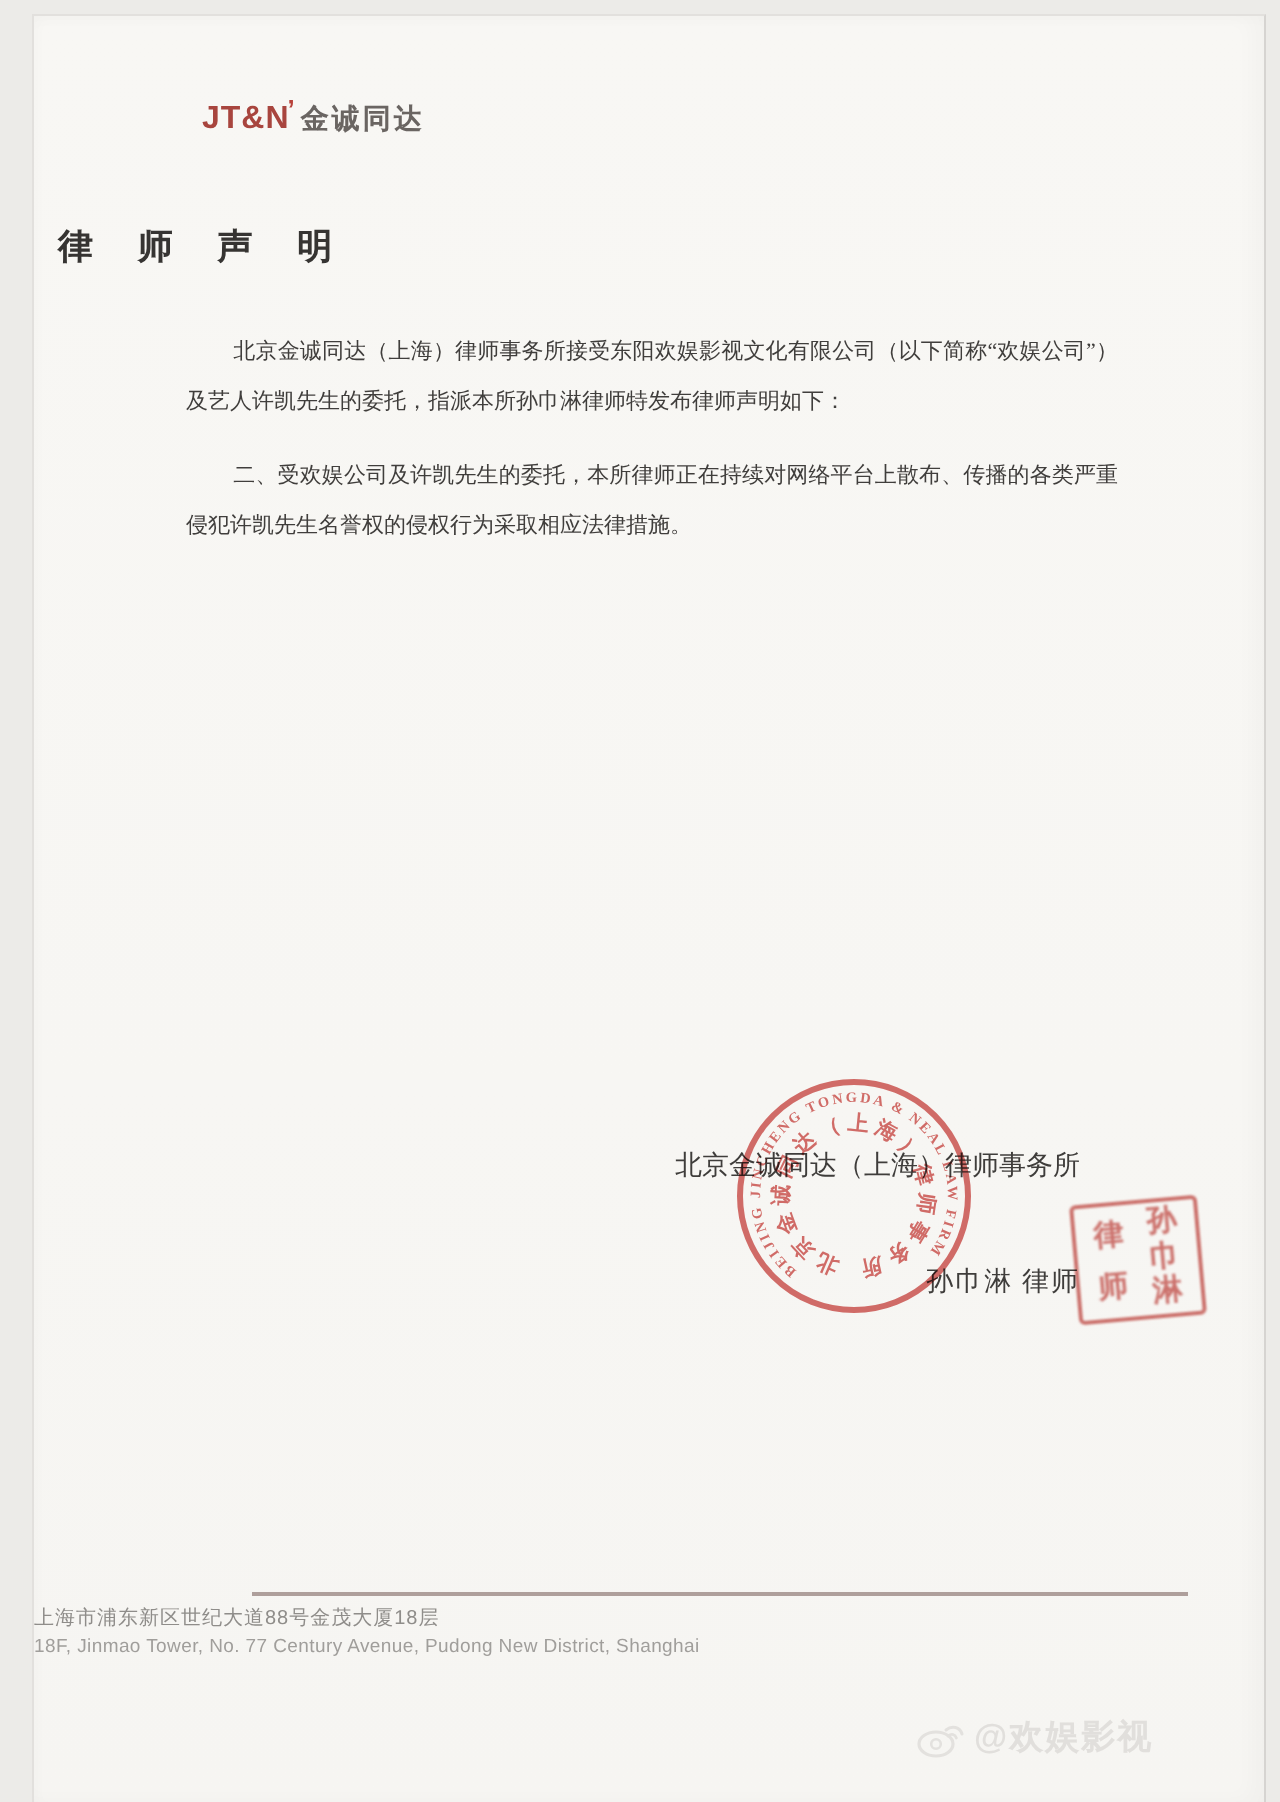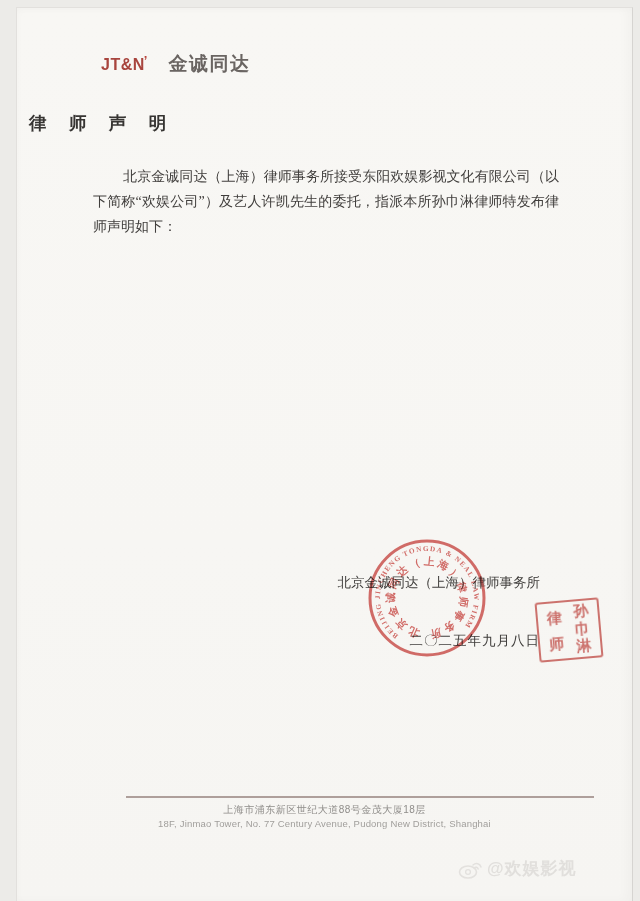--- a/index.html
+++ b/index.html
@@ -12,30 +12,30 @@
   .paper{
     position:absolute;left:16px;top:7px;width:615px;height:893px;
     background:linear-gradient(180deg,#f8f7f4 0%,#f7f6f3 60%,#f6f5f2 100%);
     border:1px solid #e2e0dd;border-right-color:#d6d4d1;
     box-shadow:inset -6px 0 10px rgba(0,0,0,0.025), inset 2px 2px 6px rgba(0,0,0,0.015);
   }
   
   .logo{position:absolute;left:84px;top:43px;white-space:nowrap;font-family:"Liberation Sans","DejaVu Sans",sans-serif;}
   .logo-jtn{font-size:16px;font-weight:700;color:#a8453e;letter-spacing:0.5px;}
   .logo-prime{font-size:13px;font-weight:700;color:#b8423a;position:relative;top:-5px;left:-1px;}
-  .logo-cn{font-size:19px;color:#6a6562;letter-spacing:1.5px;margin-left:20px;font-weight:600;}
+  .logo-cn{font-size:14px;color:#6a6562;letter-spacing:1.5px;margin-left:2px;font-weight:600;}
   
   .title{
     position:absolute;left:12px;top:103px;width:100%;text-align:left;
     font-size:17.5px;font-weight:700;letter-spacing:9px;color:#363432;
   }
   
   .body-text{
     position:absolute;left:76px;top:156px;width:466px;
-    font-size:14px;line-height:25px;color:#403e3c;text-align:justify;
+    font-size:11px;line-height:25px;color:#403e3c;text-align:justify;
   }
   .body-text p{margin:0 0 12px 0;text-indent:2.15em;}
   
   .sig-block{
     position:absolute;right:92px;top:565px;text-align:right;
     font-size:13.5px;color:#3f3d3b;line-height:20px;
   }
   .sig-firm{margin-bottom:38px;}
   .sig-lawyer{margin-bottom:35px;letter-spacing:1px;}
   .sig-date{letter-spacing:1px;}
@@ -53,21 +53,21 @@
     display:flex;flex-direction:row-reverse;justify-content:space-around;align-items:stretch;
     padding:2px 3px;box-sizing:border-box;
     mix-blend-mode:multiply;opacity:0.8;filter:blur(0.4px);
     color:#c8534e;font-weight:700;
   }
   .seal-col{width:1em;font-size:15px;word-break:break-all;text-align:center;}
   .seal-col-name{line-height:17.5px;}
   .seal-col-title{line-height:26px;}
   
   .footer-rule{position:absolute;left:109px;top:788px;width:468px;height:2px;background:#96817e;opacity:0.75;}
-  .footer{position:absolute;left:0;top:795px;width:100%;text-align:center;
+  .footer{position:absolute;left:0;top:795px;width:100%;
     font-family:"Liberation Sans","DejaVu Sans",sans-serif;}
   .footer-cn{font-size:10px;color:#8f8d8a;line-height:14px;letter-spacing:0.5px;}
   .footer-en{font-size:9.5px;color:#a09e9b;line-height:13px;letter-spacing:0.2px;}
   
   .watermark{
     position:absolute;left:440px;top:849px;display:flex;align-items:center;gap:4px;
     font-family:"Liberation Sans","DejaVu Sans",sans-serif;
     color:#e1dfdc;font-size:17px;font-weight:700;letter-spacing:1px;
   }
   .watermark svg{display:block;}
@@ -79,25 +79,26 @@
 <div class="paper">
 
   <div class="logo">
     <span class="logo-jtn">JT&amp;N</span><span class="logo-prime">’</span><span class="logo-cn">金诚同达</span>
   </div>
 
   <div class="title">律 师 声 明</div>
 
   <div class="body-text">
     <p>北京金诚同达（上海）律师事务所接受东阳欢娱影视文化有限公司（以下简称“欢娱公司”）及艺人许凯先生的委托，指派本所孙巾淋律师特发布律师声明如下：</p>
+    <p>二、受欢娱公司及许凯先生的委托，本所律师正在持续对网络平台上散布、传播的各类严重侵犯许凯先生名誉权的侵权行为采取相应法律措施。</p>
   </div>
 
   <div class="sig-block">
     <div class="sig-firm">北京金诚同达（上海）律师事务所</div>
-    <div class="sig-date">二〇二五年九月八日</div>
+    <div class="sig-lawyer">孙巾淋 律师</div>
   </div>
 
   <div class="seal-round">
     <svg width="122" height="122" viewBox="0 0 122 122">
       <defs>
         <path id="arcEn" d="M 61,61 m -47,0 a 47,47 0 1,1 94,0 a 47,47 0 1,1 -94,0"></path>
         <path id="arcCn" d="M 61,61 m -33,0 a 33,33 0 1,1 66,0 a 33,33 0 1,1 -66,0"></path>
       </defs>
       <circle cx="61" cy="61" r="57" fill="none" stroke="#cf4f4b" stroke-width="3"></circle>
       <g transform="rotate(-55 61 61)">

